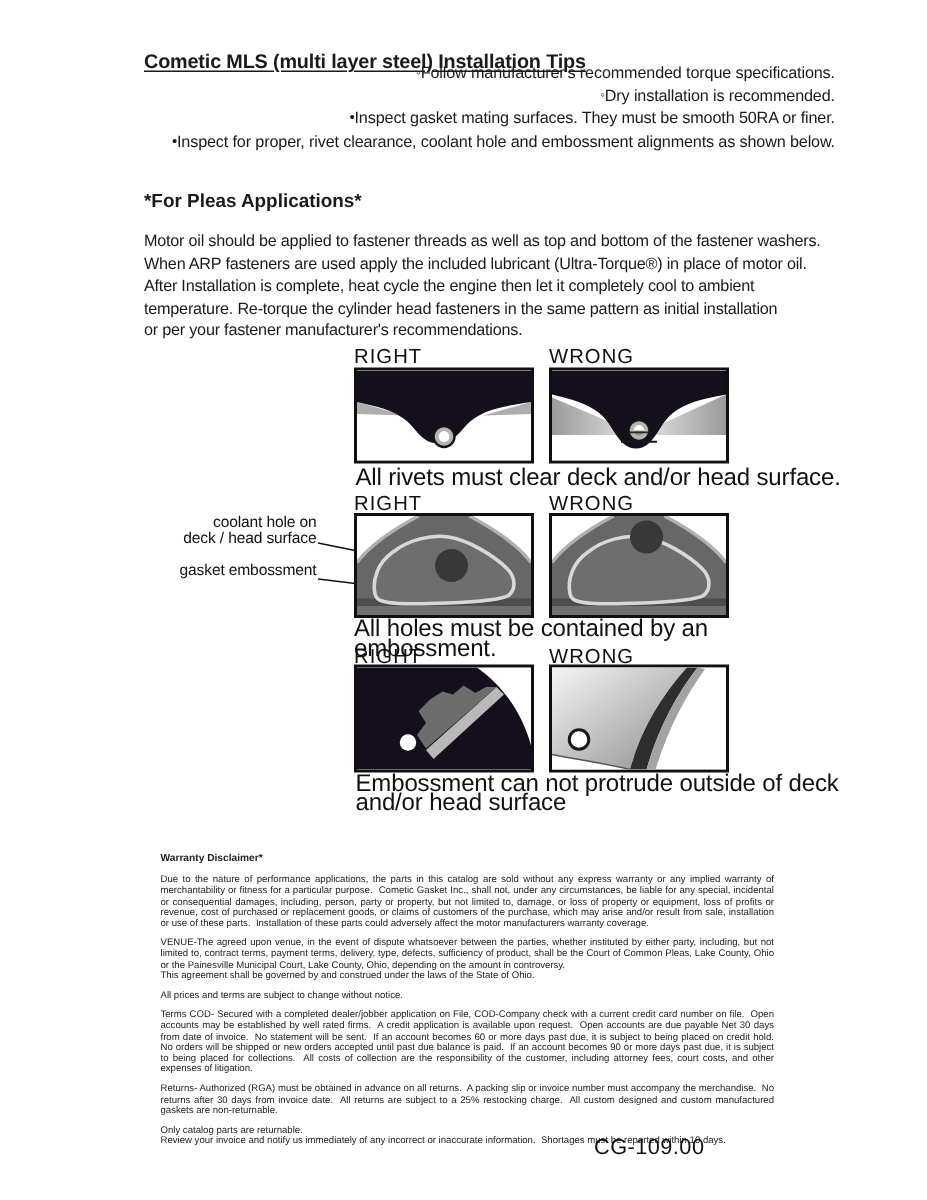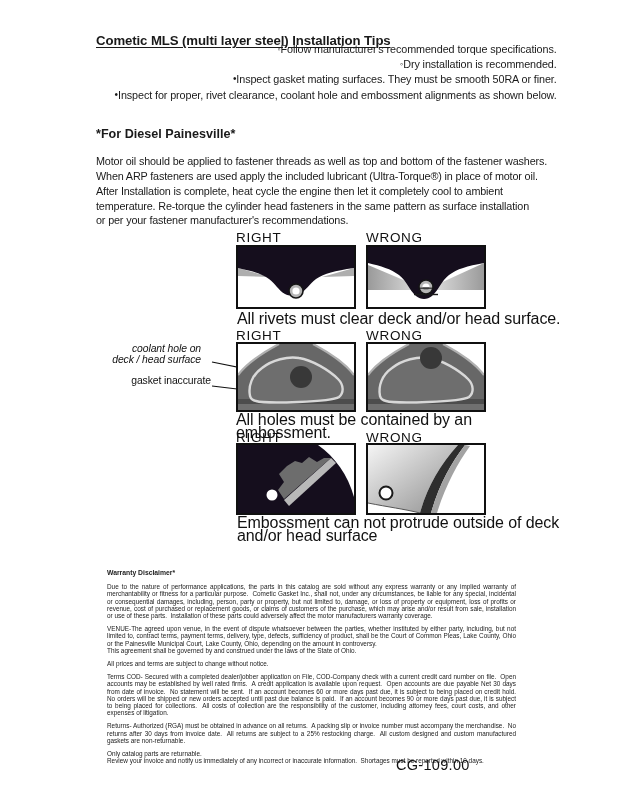--- a/index.html
+++ b/index.html
@@ -34,25 +34,25 @@
 
   <h1 class="abs title">Cometic MLS (multi layer steel) Installation Tips</h1>
 
   <div class="abs bullets">
     <div class="b"><span class="m">◦</span><span>Follow manufacturer's recommended torque specifications.</span></div>
     <div class="b"><span class="m">◦</span><span>Dry installation is recommended.</span></div>
     <div class="b sub"><span class="m">•</span><span>Inspect gasket mating surfaces.  They must be smooth 50RA or finer.</span></div>
     <div class="b sub"><span class="m">•</span><span>Inspect for proper, rivet clearance, coolant hole and embossment alignments as shown below.</span></div>
   </div>
 
-  <h2 class="abs h2">*For Diesel Painesville*</h2>
+  <h2 class="abs h2">*For Pleas Applications*</h2>
   <div class="abs para p1">Motor oil should be applied to fastener threads as well as top and bottom of the fastener washers.
 When ARP fasteners are used apply the included lubricant (Ultra-Torque®) in place of motor oil.</div>
   <div class="abs para p2">After Installation is complete, heat cycle the engine then let it completely cool to ambient
-temperature. Re-torque the cylinder head fasteners in the same pattern as surface installation
+temperature. Re-torque the cylinder head fasteners in the same pattern as initial installation
 or per your fastener manufacturer's recommendations.</div>
 
   <div class="abs dg-label" style="left:236px;top:230px;">RIGHT</div>
   <div class="abs dg-label" style="left:366px;top:230px;">WRONG</div>
 
   <div class="abs dbox" style="left:236px;top:245px;height:64px;">
     <svg width="116" height="60" viewBox="0 0 116 60">
       <rect width="116" height="60" fill="#ffffff"></rect>
       <path d="M0,21 L32,30 L0,29 Z" fill="#aeaeae"></path>
       <path d="M116,21 L84,30 L116,29 Z" fill="#aeaeae"></path>
@@ -79,23 +79,23 @@
       <path d="M0,0 H116 V16 C99,19 89,22 81,28 C73,34 71,43 64,49 C59,53 53,53 48,49 C41,43 39,34 31,28 C23,22 13,19 0,16 Z" fill="#150e1d"></path>
       <line x1="46" y1="47.5" x2="70" y2="47.5" stroke="#1a1a1a" stroke-width="1.4"></line>
       <circle cx="58" cy="40" r="7" fill="#b5b5b5" stroke="#151515" stroke-width="1.6"></circle>
       <circle cx="58" cy="40" r="3.6" fill="#ffffff"></circle>
       <path d="M54.4,40 A3.6,3.6 0 0 0 61.6,40 Z" fill="#8f8f8f"></path>
       <line x1="52" y1="41.2" x2="64" y2="41.2" stroke="#2a2a2a" stroke-width="1.2"></line>
     </svg>
   </div>
   <div class="abs cap" style="left:237px;top:312px;">All rivets must clear deck and/or head surface.</div>
 
-  <div class="abs ann" style="left:80px;top:343px;width:121px;font-style:italic;">coolant hole on
+  <div class="abs ann" style="left:90px;top:343px;width:121px;">coolant hole on
 deck / head surface</div>
-  <div class="abs ann" style="left:90px;top:375px;width:121px;">gasket inaccurate</div>
+  <div class="abs ann" style="left:90px;top:375px;width:121px;">gasket embossment</div>
   <svg class="abs" style="left:211px;top:345px;" width="95" height="55" viewBox="0 0 95 55">
     <line x1="1" y1="17" x2="85" y2="34" stroke="#111" stroke-width="1.1"></line>
     <line x1="1" y1="41" x2="51" y2="47" stroke="#111" stroke-width="1.1"></line>
   </svg>
 
   <div class="abs dg-label" style="left:236px;top:328px;">RIGHT</div>
   <div class="abs dg-label" style="left:366px;top:328px;">WRONG</div>
 
   <div class="abs dbox" style="left:236px;top:342px;height:70px;">
     <svg width="116" height="66" viewBox="0 0 116 66">

